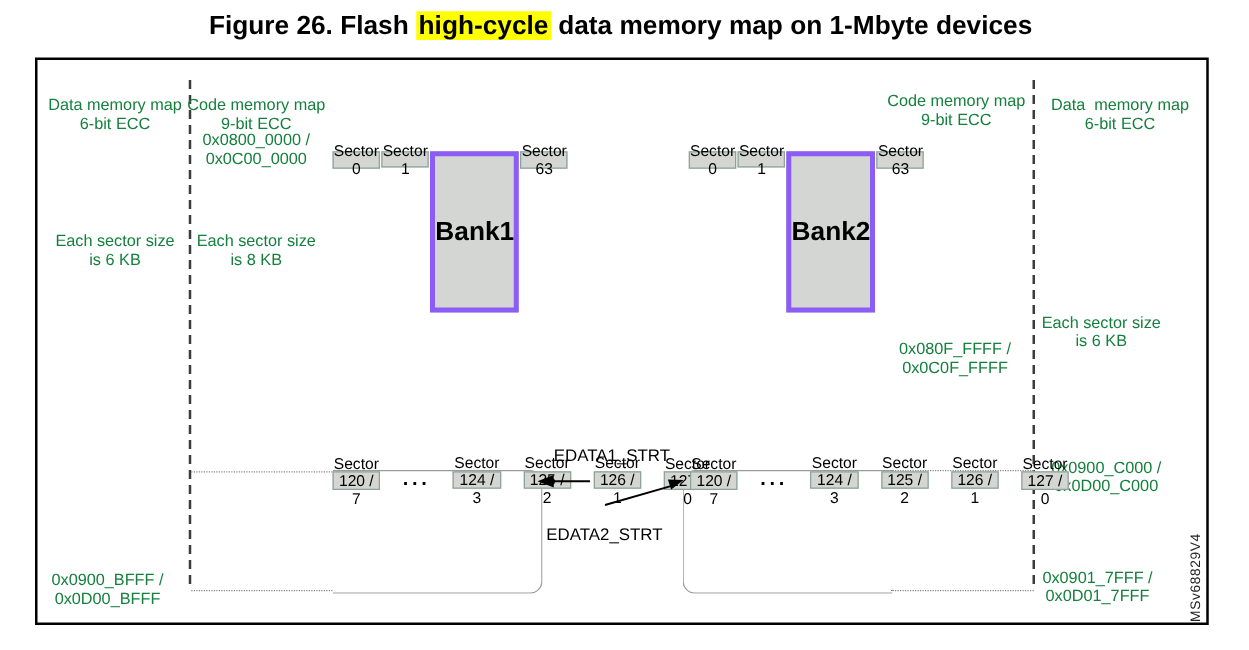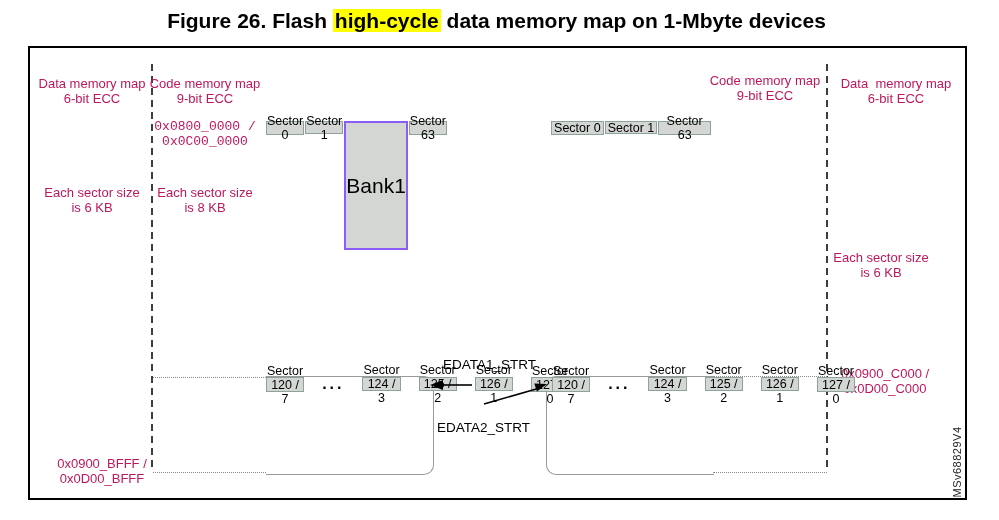--- a/index.html
+++ b/index.html
@@ -11,29 +11,29 @@
   .hl{background:#ffff00;padding:0 2px;}
 
   .frame{position:absolute;left:28px;top:46px;width:935px;height:450px;border:2px solid #000;}
 
   .vdash{position:absolute;width:2px;top:64px;height:406px;
          background-image:repeating-linear-gradient(to bottom,#3c3c3c 0px,#3c3c3c 7px,transparent 7px,transparent 12px);}
 
   .dot{position:absolute;height:0;border-top:1px dotted #8a8a8a;}
 
   .lbl{position:absolute;font-size:13px;line-height:15px;text-align:center;
-       white-space:pre-wrap;color:#be185d;}
+       white-space:pre-wrap;color:#15803d;}
 
   .banktable{position:absolute;width:160px;display:flex;flex-direction:row;gap:1px;}
   .secrow{box-sizing:border-box;width:100%;height:14px;background:#d3d6d3;border:1px solid #8ca29a;
           font-size:12.5px;text-align:center;display:flex;align-items:center;justify-content:center;}
   .secrow.h13{height:13px;}
   .secrow.h15{height:15px;}
-  .bankrow{box-sizing:border-box;width:100%;height:129px;background:#d3d6d3;border:2px solid #8b5cf6;
-           display:flex;align-items:center;justify-content:center;font-size:21px;}
+  .bankrow{box-sizing:border-box;width:100%;height:129px;background:#d3d6d3;border:4px solid #8b5cf6;
+           display:flex;align-items:center;justify-content:center;font-size:21px;font-weight:bold;}
 
   .edatatable{position:absolute;width:159px;display:flex;flex-direction:row;gap:18px;}
   .rowdots{height:19px;display:block;font-size:16px;font-weight:bold;letter-spacing:3px;
            line-height:13px;text-align:center;}
 
   .bracket{position:absolute;border:1px solid #9a9a9a;}
   .bracket.bracket-right{border-radius:0 10px 10px 0;border-left:none;}
   .bracket.bracket-left{border-radius:10px 0 0 10px;border-right:none;}
 
   .ann{position:absolute;font-size:13.5px;white-space:nowrap;}
@@ -53,50 +53,55 @@
 
   <div class="frame"></div>
 
   <div class="vdash" style="left:151px;"></div>
   <div class="vdash" style="left:826px;"></div>
 
   <div class="lbl" style="left:31px;top:76px;width:122px;">Data memory map
 6-bit ECC</div>
   <div class="lbl" style="left:31px;top:185px;width:122px;">Each sector size
 is 6 KB</div>
-  <div class="lbl" style="left:44px;top:456px;width:116px;">0x0900_BFFF /
+  <div class="lbl" style="left:28px;top:456px;width:116px;">0x0900_BFFF /
 0x0D00_BFFF</div>
 
   <div class="lbl" style="left:146px;top:76px;width:118px;">Code memory map
 9-bit ECC</div>
-  <div class="lbl" style="left:150px;top:119px;width:110px;font-family:Liberation Mono, monospace;">0x0800_0000 /
+  <div class="lbl" style="left:150px;top:104px;width:110px;">0x0800_0000 /
 0x0C00_0000</div>
   <div class="lbl" style="left:146px;top:185px;width:118px;">Each sector size
 is 8 KB</div>
 
   <div class="lbl" style="left:708px;top:73px;width:114px;">Code memory map
 9-bit ECC</div>
+  <div class="lbl" style="left:710px;top:271px;width:108px;">0x080F_FFFF /
+0x0C0F_FFFF</div>
 
   <div class="lbl" style="left:830px;top:76px;width:132px;">Data  memory map
 6-bit ECC</div>
   <div class="lbl" style="left:828px;top:250px;width:106px;">Each sector size
 is 6 KB</div>
   <div class="lbl" style="left:833px;top:366px;width:104px;">0x0900_C000 /
 0x0D00_C000</div>
+  <div class="lbl" style="left:826px;top:454px;width:104px;">0x0901_7FFF /
+0x0D01_7FFF</div>
 
   <div class="banktable" style="left:266px;top:121px;">
     <div class="secrow">Sector 0</div>
     <div class="secrow h13">Sector 1</div>
     <div class="bankrow">Bank1</div>
     <div class="secrow">Sector 63</div>
   </div>
 
   <div class="banktable" style="left:551px;top:121px;">
     <div class="secrow">Sector 0</div>
     <div class="secrow h13">Sector 1</div>
+    <div class="bankrow">Bank2</div>
     <div class="secrow">Sector 63</div>
   </div>
 
   <div class="dot" style="left:153px;top:377px;width:113px;"></div>
   <div class="dot" style="left:153px;top:472px;width:113px;"></div>
   <div class="dot" style="left:713px;top:376px;width:114px;"></div>
   <div class="dot" style="left:713px;top:472px;width:114px;"></div>
 
   <div class="bracket bracket-right" style="left:266px;top:376px;width:167px;height:97px;"></div>
   <div class="bracket bracket-left" style="left:546px;top:376px;width:167px;height:97px;"></div>

